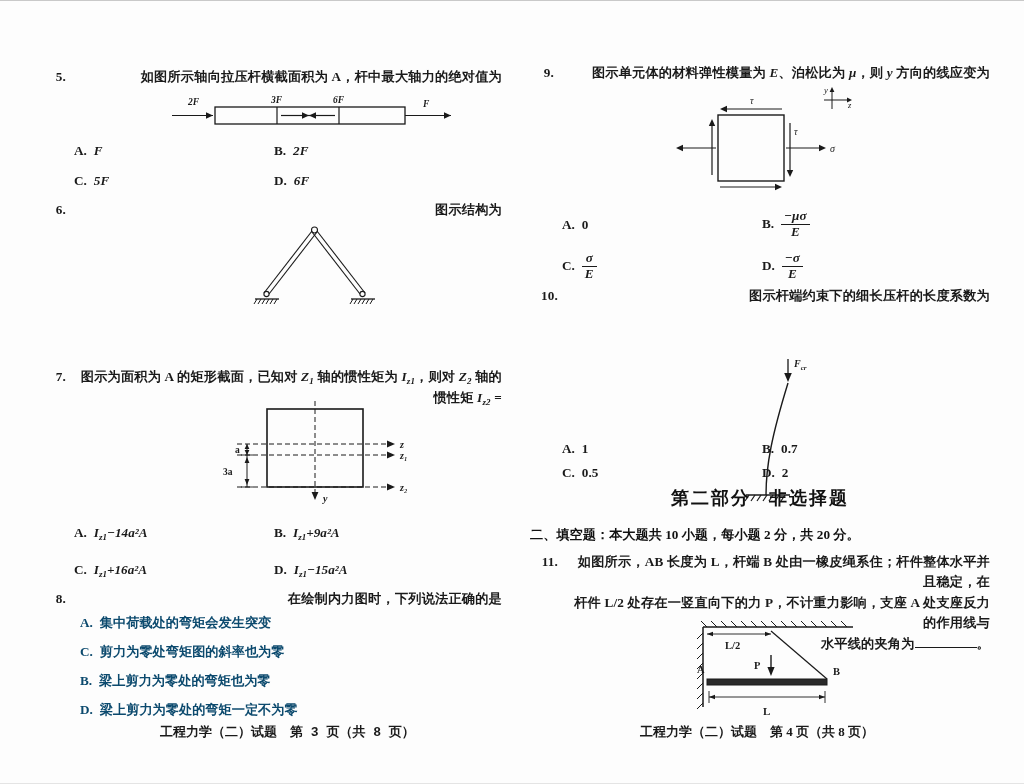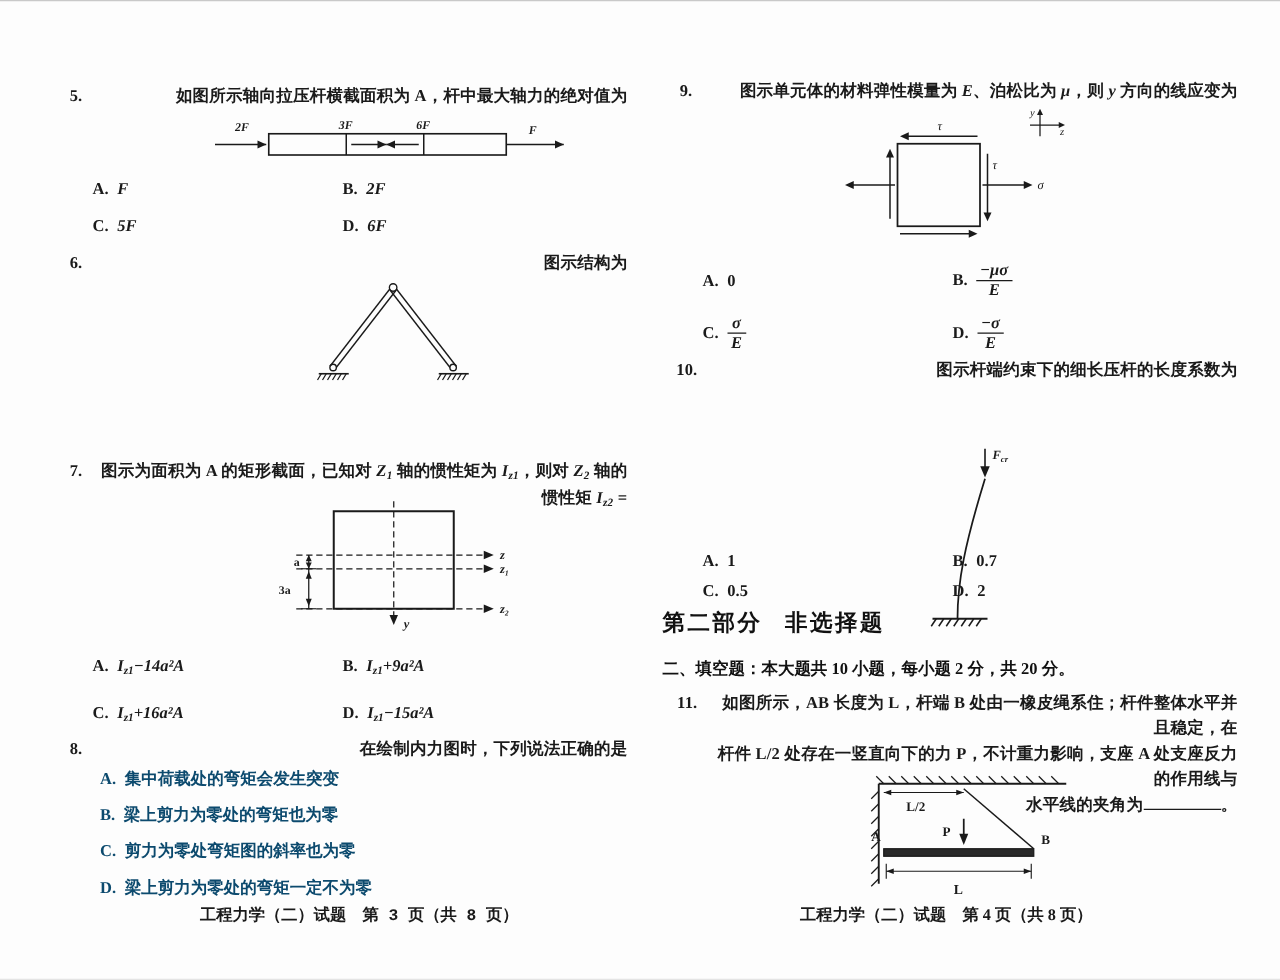--- a/index.html
+++ b/index.html
@@ -100,21 +100,21 @@
 
   
   .fig { position: absolute; }
   svg { display: block; overflow: visible; }
   .stroke { stroke: #1a1a1a; fill: none; }
 
   
   .section-title {
     position: absolute;
     width: 460px;
-    text-align: left;
+    text-align: center;
     font-size: 18px;
     font-weight: 700;
     letter-spacing: 2px;
     color: #111;
     font-family: "Liberation Sans", sans-serif;
   }
   .section-title .gap { display: inline-block; width: 18px; }
   .sec-intro {
     position: absolute;
     width: 460px;
@@ -302,24 +302,24 @@
     <div class="q" style="top:588px;">
       <span class="num">8.</span>
       <span class="stem">在绘制内力图时，下列说法正确的是</span>
     </div>
 
     <div class="opt-stack" style="top:613px;">
       <div class="line">
         <span class="lab">A.</span><span>集中荷载处的弯矩会发生突变</span>
       </div>
       <div class="line">
+        <span class="lab">C.</span><span>剪力为零处弯矩图的斜率也为零</span>
+      </div>
+      <div class="line">
         <span class="lab">B.</span><span>梁上剪力为零处的弯矩也为零</span>
-      </div>
-      <div class="line">
-        <span class="lab">C.</span><span>剪力为零处弯矩图的斜率也为零</span>
       </div>
       <div class="line">
         <span class="lab">D.</span><span>梁上剪力为零处的弯矩一定不为零</span>
       </div>
     </div>
 
     <div class="footer foot-left" style="left:118px;">工程力学（二）试题　第 3 页（共 8 页）</div>
   </div>
 
   <div class="col col-right">

